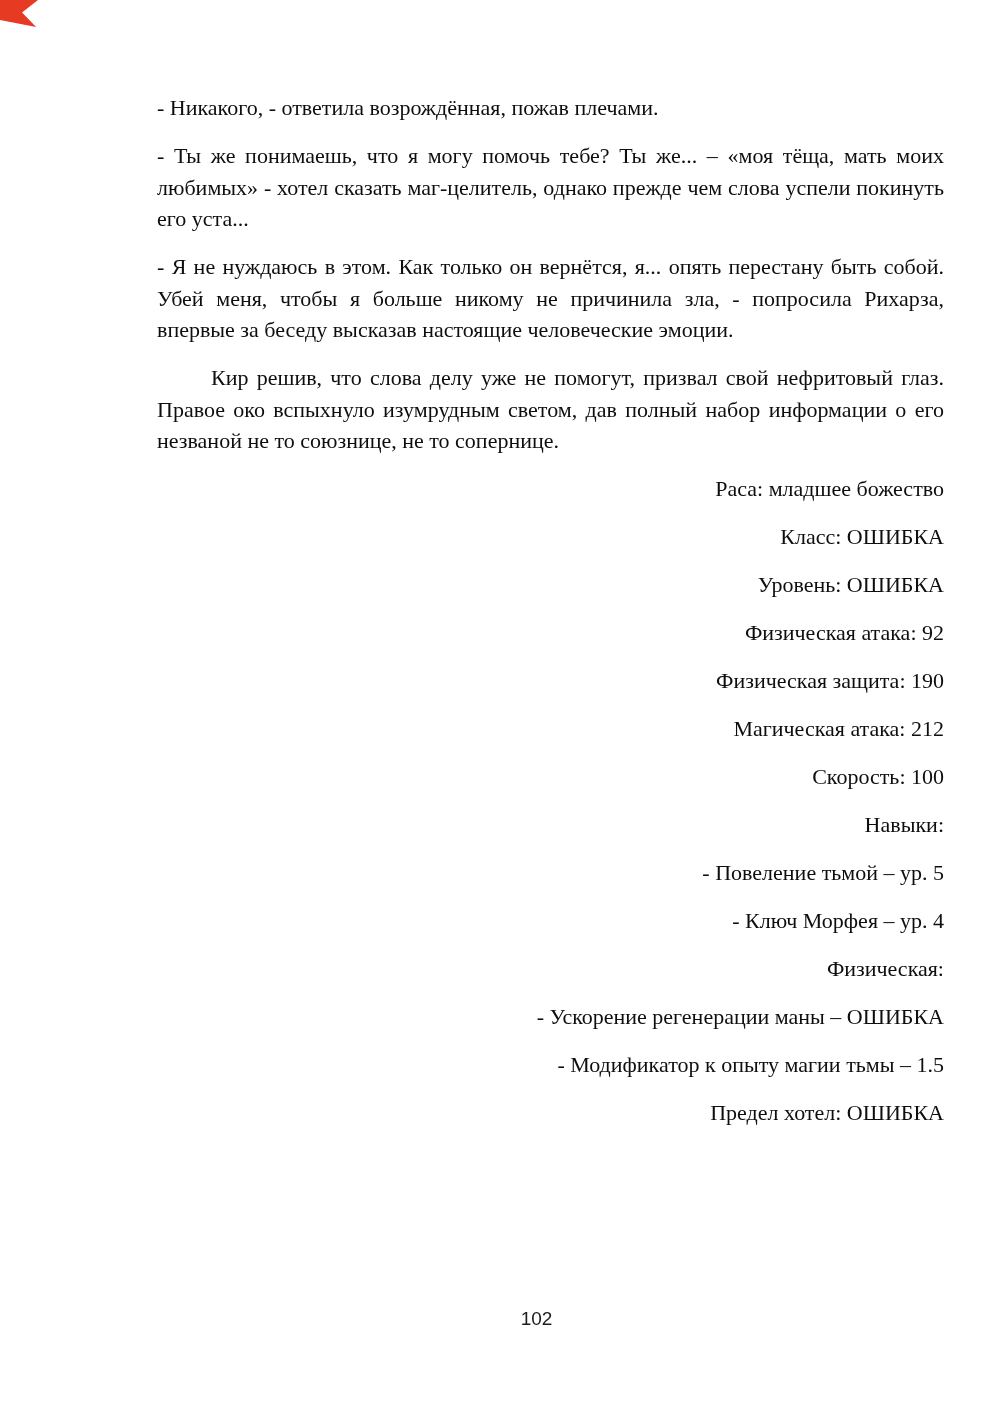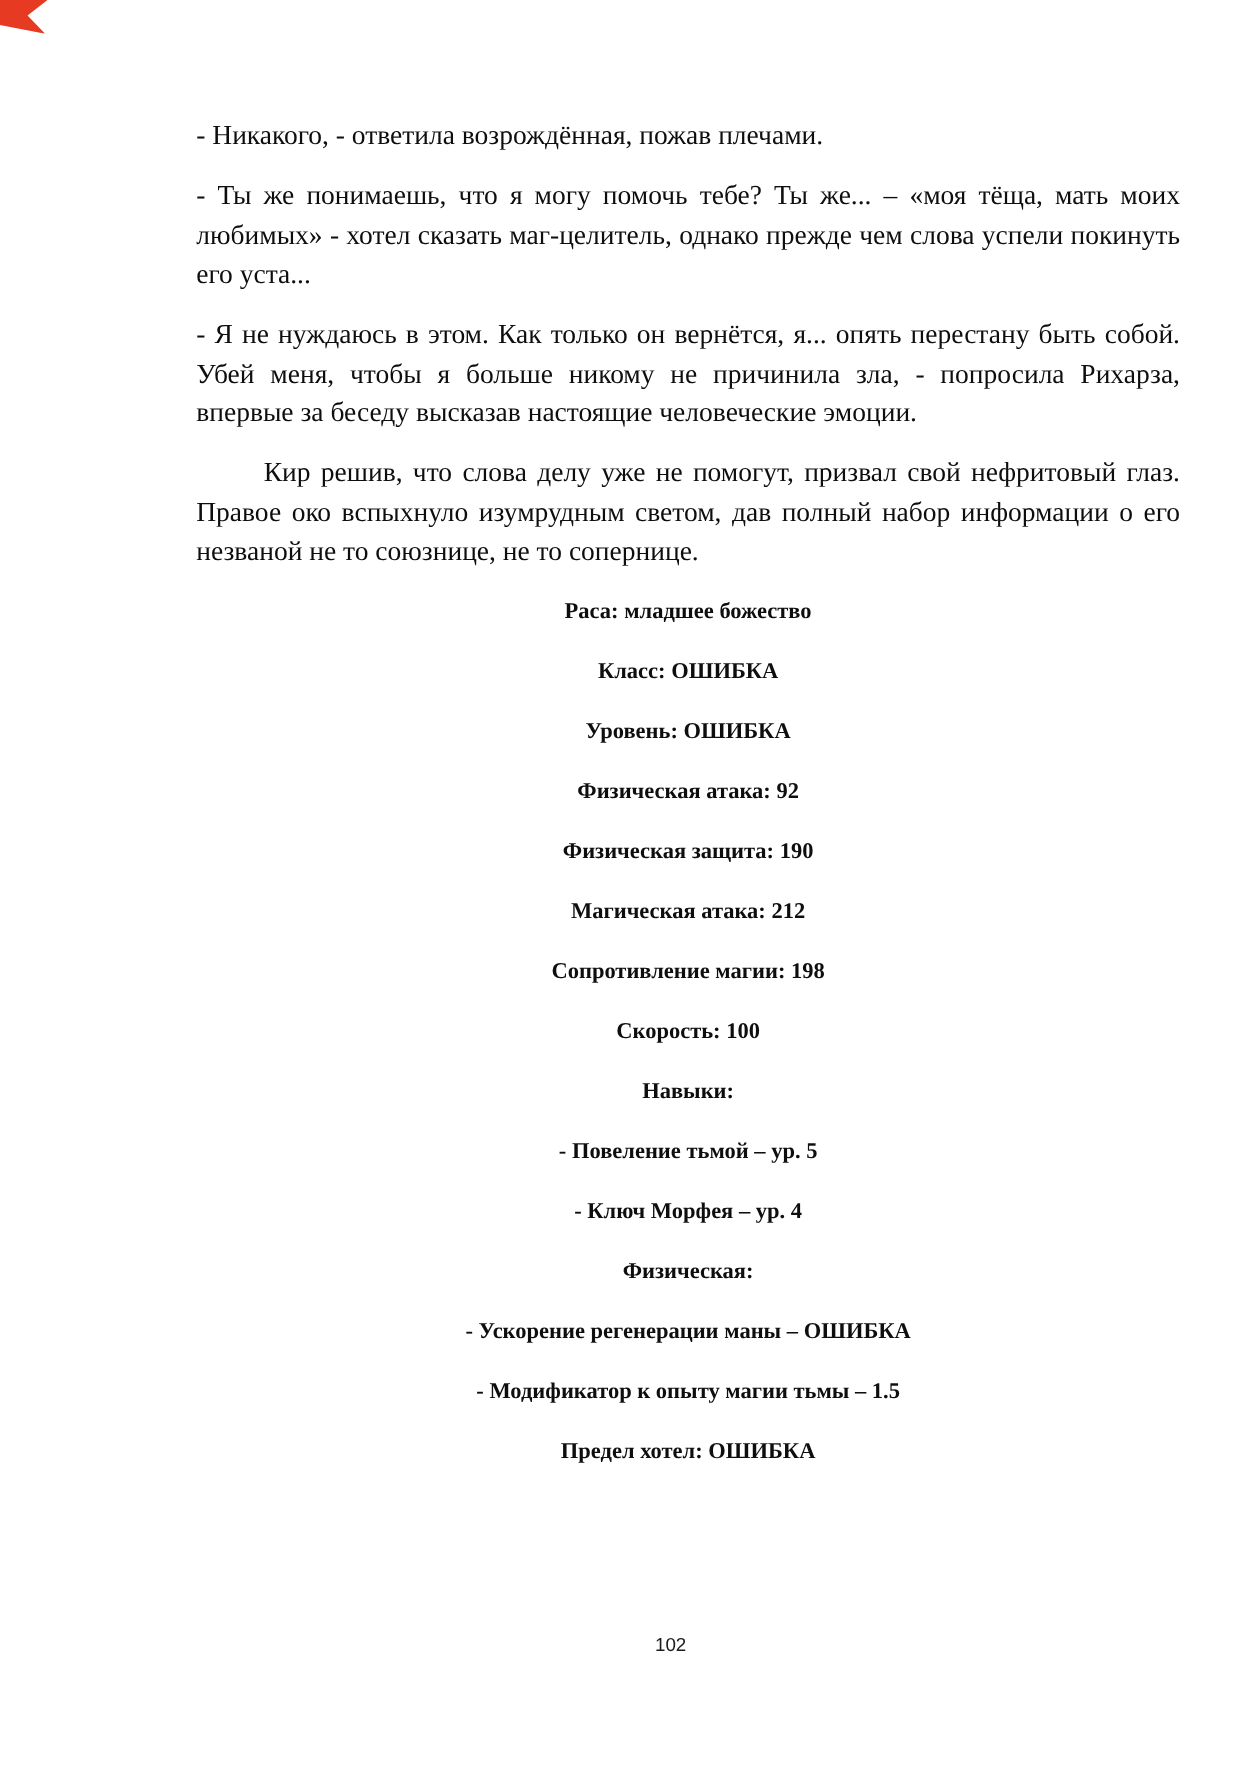--- a/index.html
+++ b/index.html
@@ -35,33 +35,32 @@
     font-size: 22px;
     line-height: 31.5px;
     text-align: justify;
     text-justify: inter-word;
   }
   .para.indent {
     text-indent: 54px;
   }
   .stat {
     margin: 0 0 16.5px 0;
-    font-size: 18px;
+    font-size: 22px;
     line-height: 31.5px;
-    text-align: center;
-    font-weight: bold;
+    text-align: right;
   }
   .page-number {
     position: absolute;
     left: 143px;
     top: 1308px;
     width: 787px;
     text-align: center;
     font-family: "Liberation Sans", "DejaVu Sans", sans-serif;
-    font-size: 15px;
+    font-size: 19px;
     color: #1c1c1c;
   }
 </style>
 </head>
 <body>
 
 <div class="page">
 
   <div class="corner-marker" style="background: rgb(230, 58, 35);"></div>
 
@@ -74,21 +73,20 @@
     <p class="para">- Я не нуждаюсь в этом. Как только он вернётся, я... опять перестану быть собой. Убей меня, чтобы я больше никому не причинила зла, - попросила Рихарза, впервые за беседу высказав настоящие человеческие эмоции.</p>
 
     <p class="para indent">Кир решив, что слова делу уже не помогут, призвал свой нефритовый глаз. Правое око вспыхнуло изумрудным светом, дав полный набор информации о его незваной не то союзнице, не то сопернице.</p>
 
     <p class="stat">Раса: младшее божество</p>
     <p class="stat">Класс: ОШИБКА</p>
     <p class="stat">Уровень: ОШИБКА</p>
     <p class="stat">Физическая атака: 92</p>
     <p class="stat">Физическая защита: 190</p>
     <p class="stat">Магическая атака: 212</p>
-    <p class="stat">Сопротивление магии: 198</p>
     <p class="stat">Скорость: 100</p>
     <p class="stat">Навыки:</p>
     <p class="stat">- Повеление тьмой – ур. 5</p>
     <p class="stat">- Ключ Морфея – ур. 4</p>
     <p class="stat">Физическая:</p>
     <p class="stat">- Ускорение регенерации маны – ОШИБКА</p>
     <p class="stat">- Модификатор к опыту магии тьмы – 1.5</p>
     <p class="stat">Предел хотел: ОШИБКА</p>
 
   </div>

